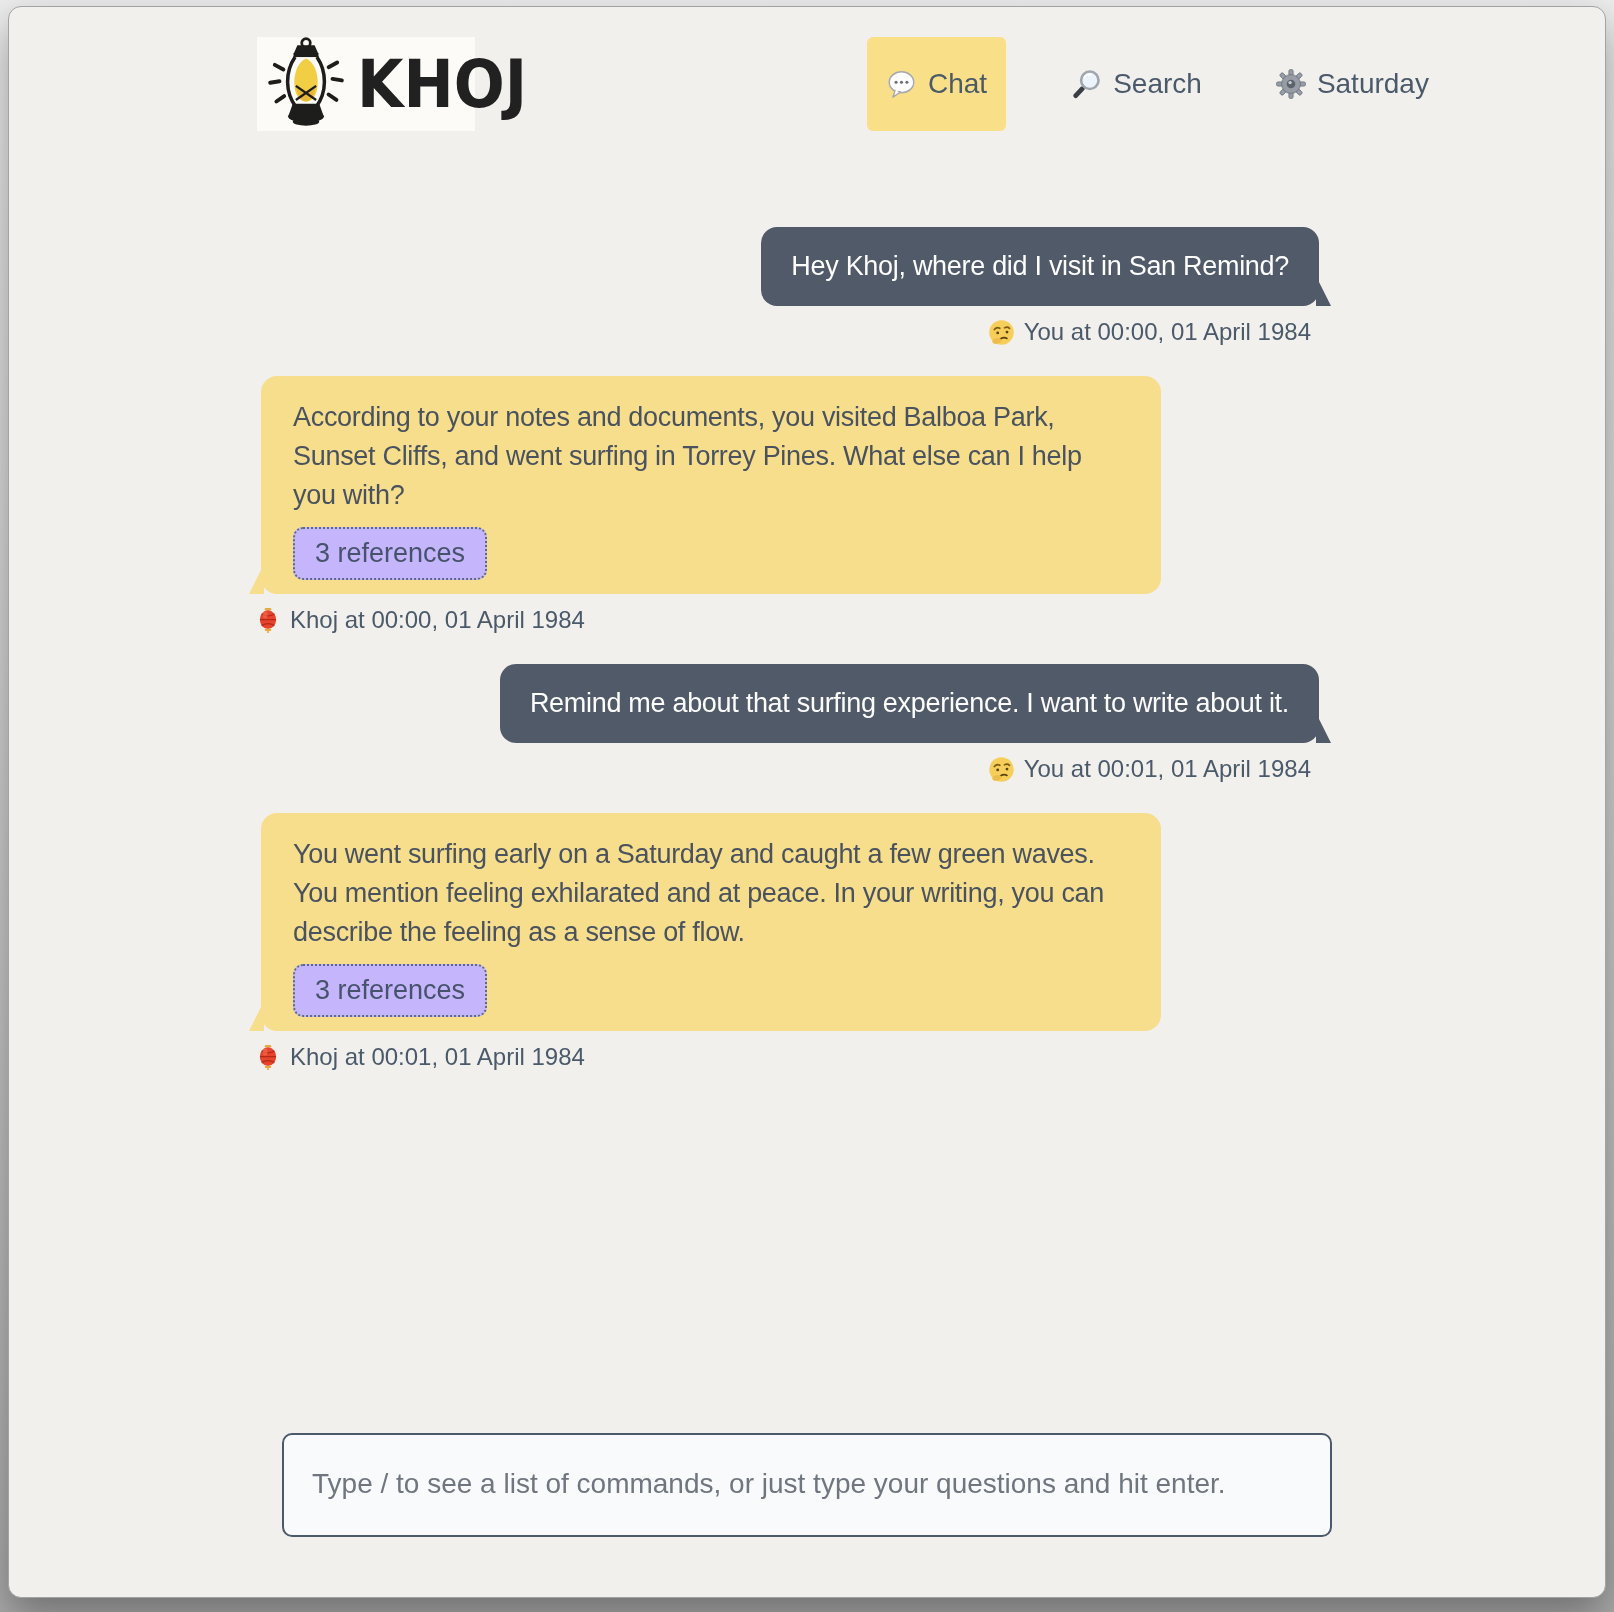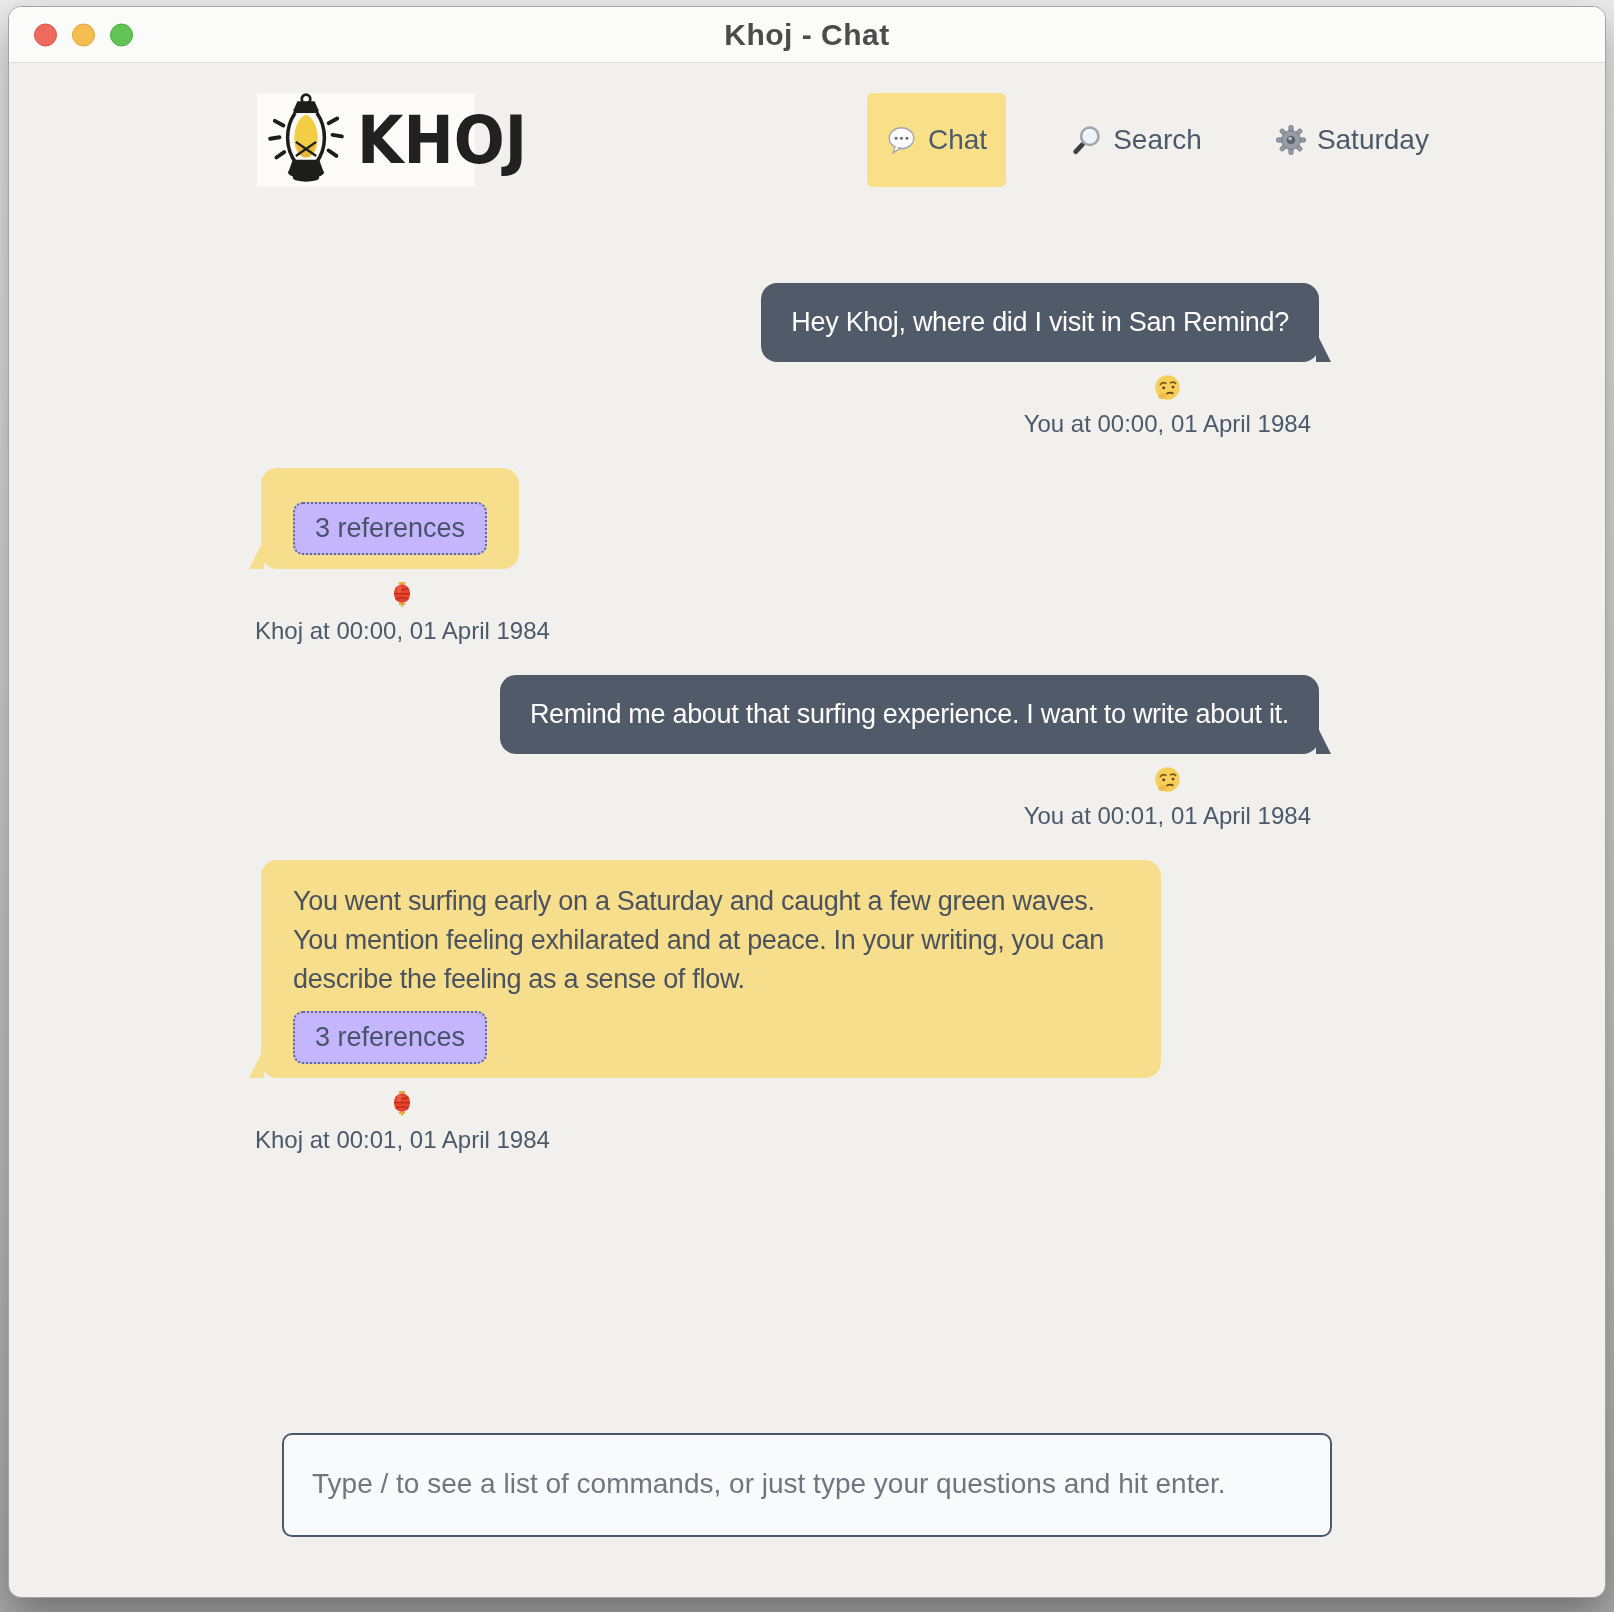--- a/index.html
+++ b/index.html
@@ -65,48 +65,40 @@
   .bubble.khoj { background:#f7de8c; color:#49525e; padding:22px 32px 14px 32px; }
   .bubble.khoj::after {
     content:""; position:absolute; left:-12px; bottom:0; width:15px; height:30px;
     background:#f7de8c; clip-path:polygon(100% 0,100% 100%,0 100%);
   }
   .refs {
     display:inline-block; margin-top:12px; padding:9px 20px;
     background:#c4b5fd; border:2px dotted #5b6a80; border-radius:10px;
     font-family:"Liberation Sans", sans-serif; font-size:27px; color:#47536b; cursor:pointer;
   }
-  .meta { display:flex; align-items:center; gap:9px; margin-top:12px; font-size:24px; color:#4b5a6b;flex-direction:column; }
+  .meta { display:flex; align-items:center; gap:9px; margin-top:12px; font-size:24px; color:#4b5a6b; }
   .msg.user .meta { margin-right:8px; }
   .msg.khoj .meta { margin-left:-6px; }
   .meta-icon { display:flex; }
 
   
   .input-wrap { position:absolute; left:50%; transform:translateX(-50%); bottom:56px; width:1050px; }
   .chat-input {
     width:100%; height:104px; resize:none; outline:none;
     background:#f9fafb; border:2px solid #4b5a6b; border-radius:10px;
     padding:33px 28px; font-family:"Liberation Sans", sans-serif;
     font-size:28px; color:#333;
   }
   .chat-input::placeholder { color:#70767f; opacity:1; }
 </style>
 </head>
 <body>
 
 <div class="window">
 
-  <div class="titlebar">
-    <div class="traffic">
-      <div class="light red"></div>
-      <div class="light yellow"></div>
-      <div class="light green"></div>
-    </div>
-    <div class="title">Khoj - Chat</div>
-  </div>
 
   <div class="content">
 
     <div class="logo">
       <span>
         <svg width="86" height="92" viewBox="0 0 110 118">
           <g stroke="#1d1d1b" stroke-width="5" stroke-linecap="round">
             <line x1="9" y1="60" x2="21" y2="58"></line>
             <line x1="15" y1="37" x2="26" y2="43"></line>
             <line x1="17" y1="84" x2="27" y2="77"></line>
@@ -191,20 +183,21 @@
               <path d="M15 23.5 q4 -2.5 7.5 -.5" stroke="#5b430f" stroke-width="2" fill="none" stroke-linecap="round"></path>
               <ellipse cx="10.5" cy="26" rx="5.5" ry="3.2" fill="#eebd49" transform="rotate(-14 10.5 26)"></ellipse>
             </svg>
           </span>
           <span>You at 00:00, 01 April 1984</span>
         </div>
       </div>
 
       <div class="msg khoj">
         <div class="bubble khoj">
+          <div class="bubble-text">According to your notes and documents, you visited Balboa Park, Sunset Cliffs, and went surfing in Torrey Pines. What else can I help you with?</div>
           <button class="refs">3 references</button>
         </div>
         <div class="meta">
           <span class="meta-icon">
             <svg width="26" height="27" viewBox="0 0 32 32">
               <rect x="12" y="0.5" width="8" height="3.2" rx="1.5" fill="#e7a93d"></rect>
               <ellipse cx="16" cy="15" rx="10" ry="11.5" fill="#e8432c"></ellipse>
               <path d="M8 8 q8 4.5 16 0 M6.2 15 h19.6 M8 22 q8 -4.5 16 0" stroke="#b52a17" stroke-width="1.5" fill="none"></path>
               <ellipse cx="12.5" cy="9" rx="3" ry="4.5" fill="#f06a4f" opacity="0.7"></ellipse>
               <rect x="12" y="26" width="8" height="3" rx="1.5" fill="#e7a93d"></rect>

